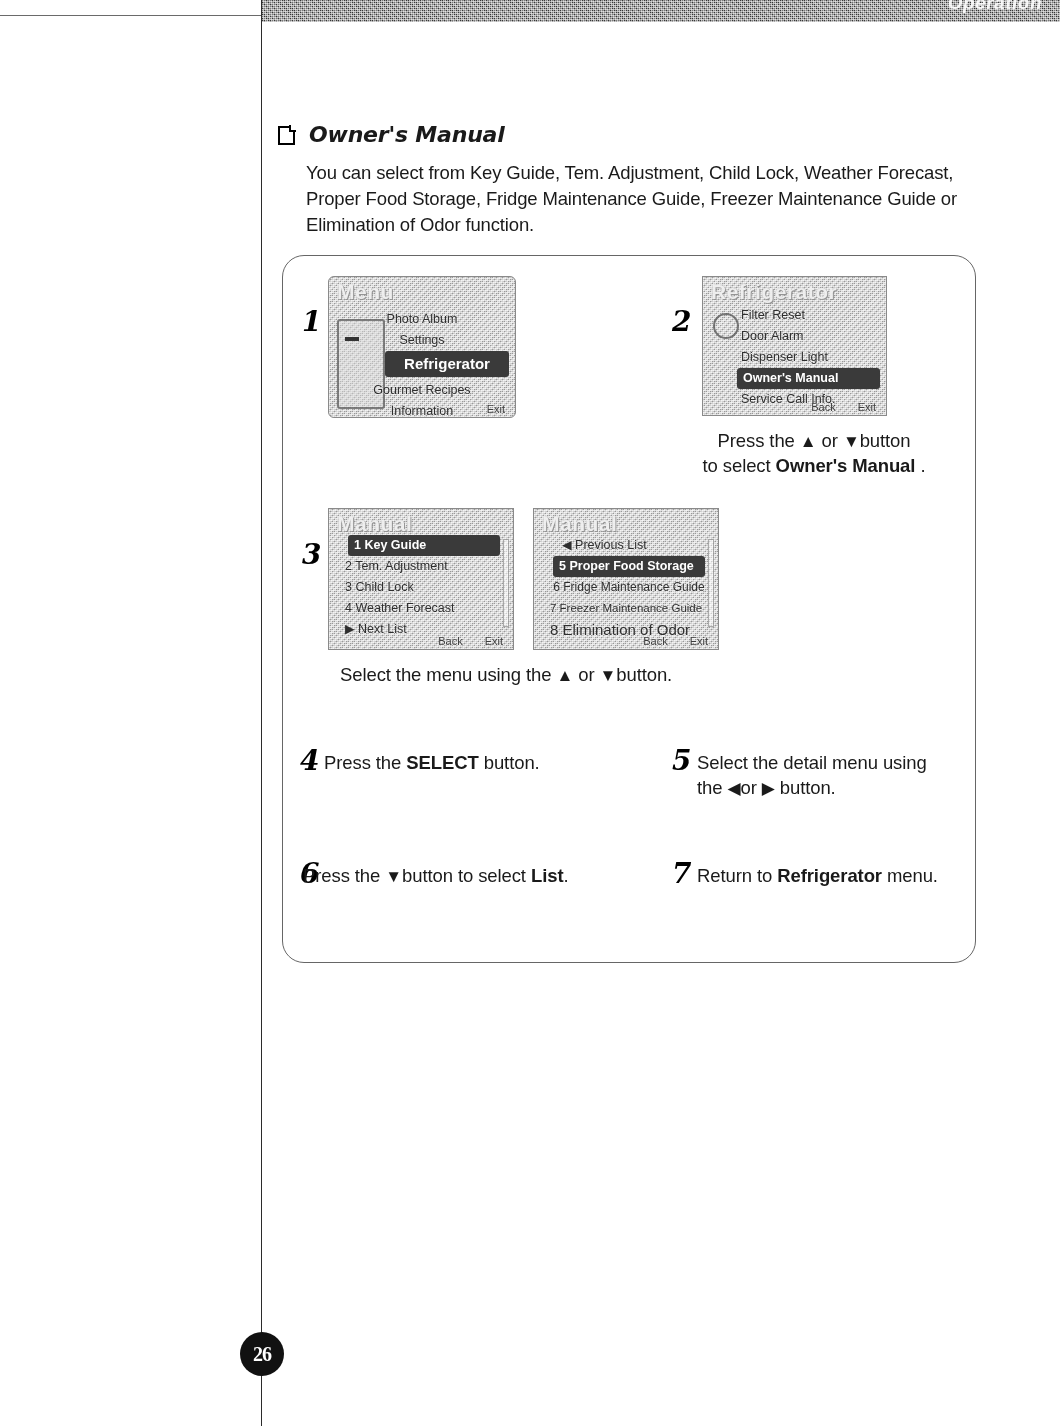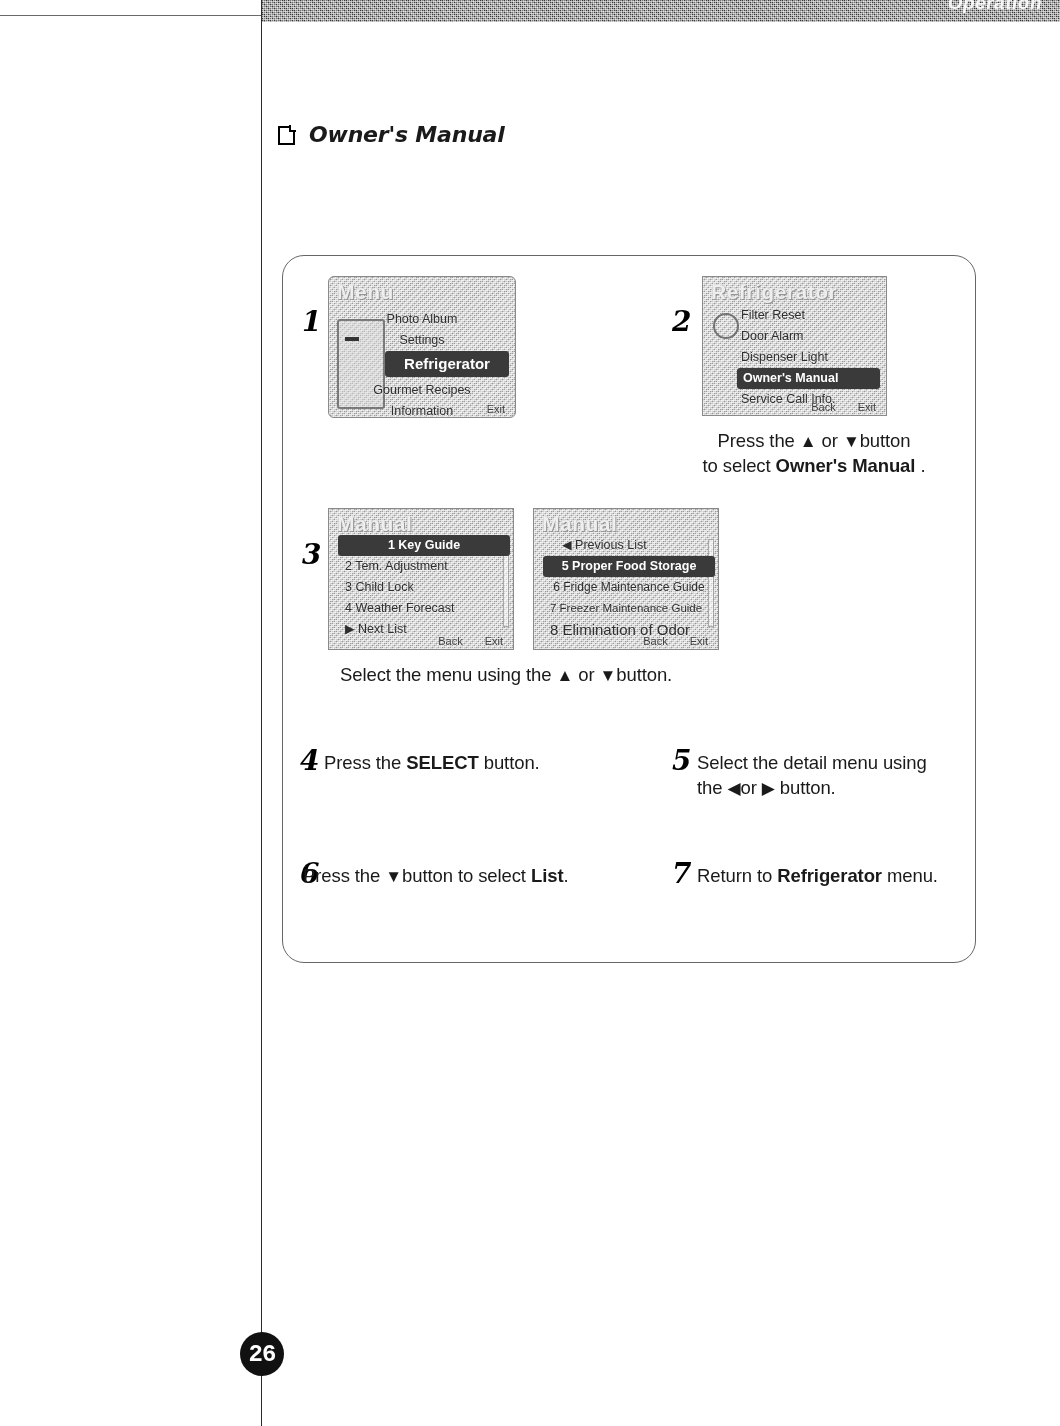--- a/index.html
+++ b/index.html
@@ -55,23 +55,23 @@
   .page-badge {
     position: absolute;
     left: 240px; top: 1332px;
     width: 44px; height: 44px;
     border-radius: 50%;
     background: #111111;
     color: #ffffff;
     display: flex;
     align-items: center;
     justify-content: center;
-    font-family: Liberation Mono, monospace;
-    font-weight: bold;
-    font-size: 24px;
+    font-family: Liberation Serif, serif;
+    font-weight: bold;
+    font-size: 20px;
     letter-spacing: -1px;
   }
 
   
   .section-head {
     position: absolute;
     left: 278px; top: 122px;
     display: flex;
     align-items: flex-start;
     gap: 14px;
@@ -162,21 +162,21 @@
   .shot-item.center { text-align: center; }
   .shot-item.sel {
     background: #3a3a3a;
     color: #ffffff;
     text-shadow: none;
     font-weight: bold;
     border-radius: 3px;
     margin: 0 6px;
     padding: 0 6px;
   }
-  .shot-item.sel.wide { margin: 0 3px; text-align: center; }
+  .shot-item.sel.wide { margin: 0 13px; }
   .shot-footer {
     position: absolute;
     left: 0; right: 0; bottom: 2px;
     display: flex;
     justify-content: flex-end;
     gap: 22px;
     padding: 0 10px;
     font-size: 11px;
     color: #3d3d3d;
     text-shadow: 0 1px 0 rgba(255,255,255,.5);
@@ -239,20 +239,21 @@
   </div>
 
   <div class="margin-rule"></div>
   <div class="spine-rule"></div>
 
   <div class="section-head">
     <span class="square-bullet"></span>
     <span class="section-title">Owner's Manual</span>
   </div>
 
+  <div class="intro-text">You can select from Key Guide, Tem. Adjustment, Child Lock, Weather Forecast, Proper Food Storage, Fridge Maintenance Guide, Freezer Maintenance Guide or Elimination of Odor function.</div>
 
   <div class="illus-box"></div>
 
   <div class="step-num" style="left:302px; top:305px;">1</div>
   <div class="shot" style="left:328px; top:276px; width:188px; height:142px;border-radius:6px;">
     <div class="shot-title">Menu</div>
     <div class="fridge-glyph"></div>
     <div class="shot-items" style="top:32px;">
       <div class="shot-item center">Photo Album</div>
       <div class="shot-item center">Settings</div>

